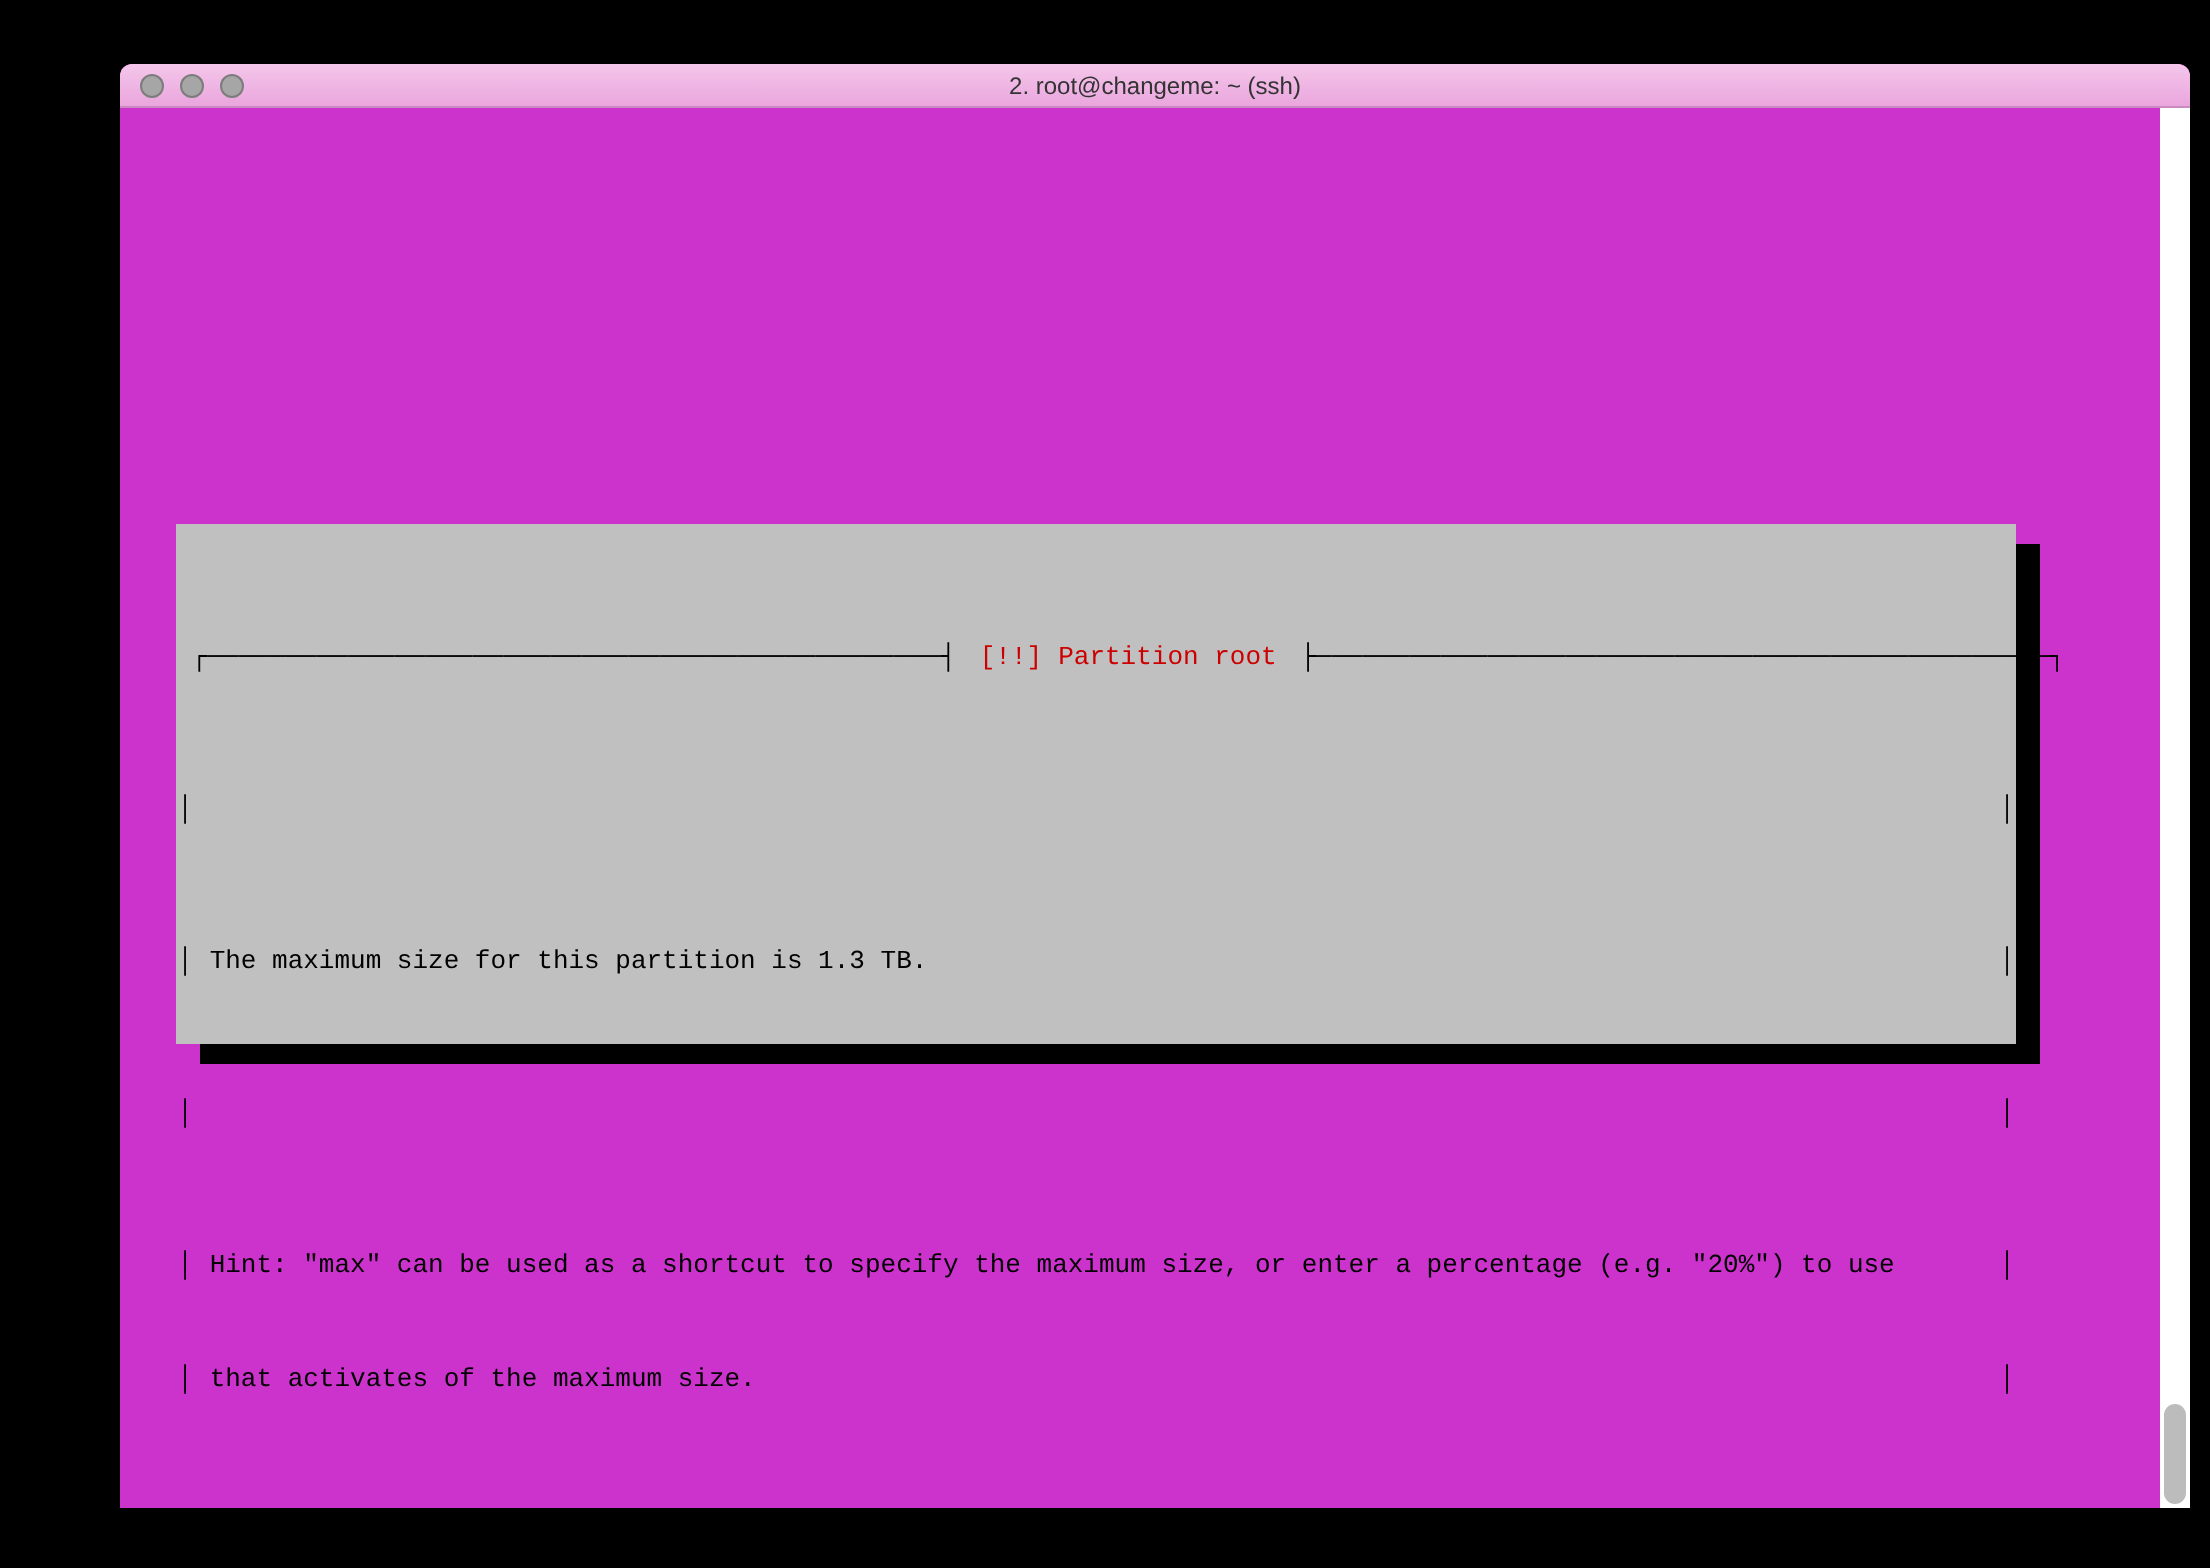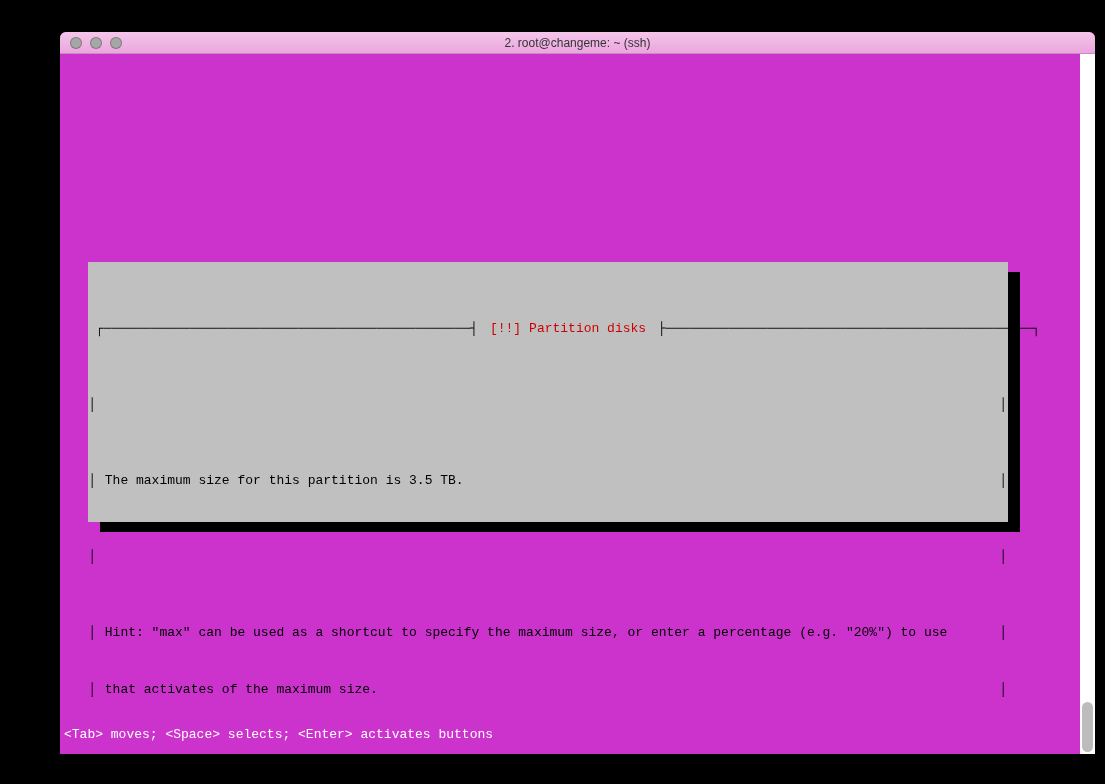--- a/index.html
+++ b/index.html
@@ -137,27 +137,27 @@
   <div class="terminal">
     <div class="content">
 
       <div class="dialog-shadow"></div>
 
       <div class="dialog">
         
         <div class="dialog-title-row">
           <span class="hline"> ┌───────────────────────────────────────────────┤ </span>
           <span class="dialog-title">[!!]</span>
-          <span class="dialog-title">Partition disks</span>
+          <span class="dialog-title">Partition root</span>
           <span class="hline"> ├───────────────────────────────────────────────┐ </span>
         </div>
 
         <div class="row"><span class="bar">│</span><span class="mid"> </span><span class="bar">│</span></div>
 
-        <div class="row"><span class="bar">│</span><span class="mid"> <span>The maximum size for this partition is 3.5 TB.</span></span><span class="bar">│</span></div>
+        <div class="row"><span class="bar">│</span><span class="mid"> <span>The maximum size for this partition is 1.3 TB.</span></span><span class="bar">│</span></div>
 
         <div class="row"><span class="bar">│</span><span class="mid"> </span><span class="bar">│</span></div>
 
         <div class="row"><span class="bar">│</span><span class="mid"> <span>Hint: "max" can be used as a shortcut to specify the maximum size, or enter a percentage (e.g. "20%") to use</span></span><span class="bar">│</span></div>
         <div class="row"><span class="bar">│</span><span class="mid"> <span>that activates of the maximum size.</span></span><span class="bar">│</span></div>
 
         
 
         
 
@@ -167,20 +167,19 @@
 
         
 
         
 
         
 
         
       </div>
 
-      <div class="helpbar">&lt;Tab&gt; moves; &lt;Space&gt; selects; &lt;Enter&gt; activates buttons</div>
     </div>
 
     <div class="scrollbar">
       <div class="scrollbar-thumb"></div>
     </div>
   </div>
 </div>
 
 </body></html>

